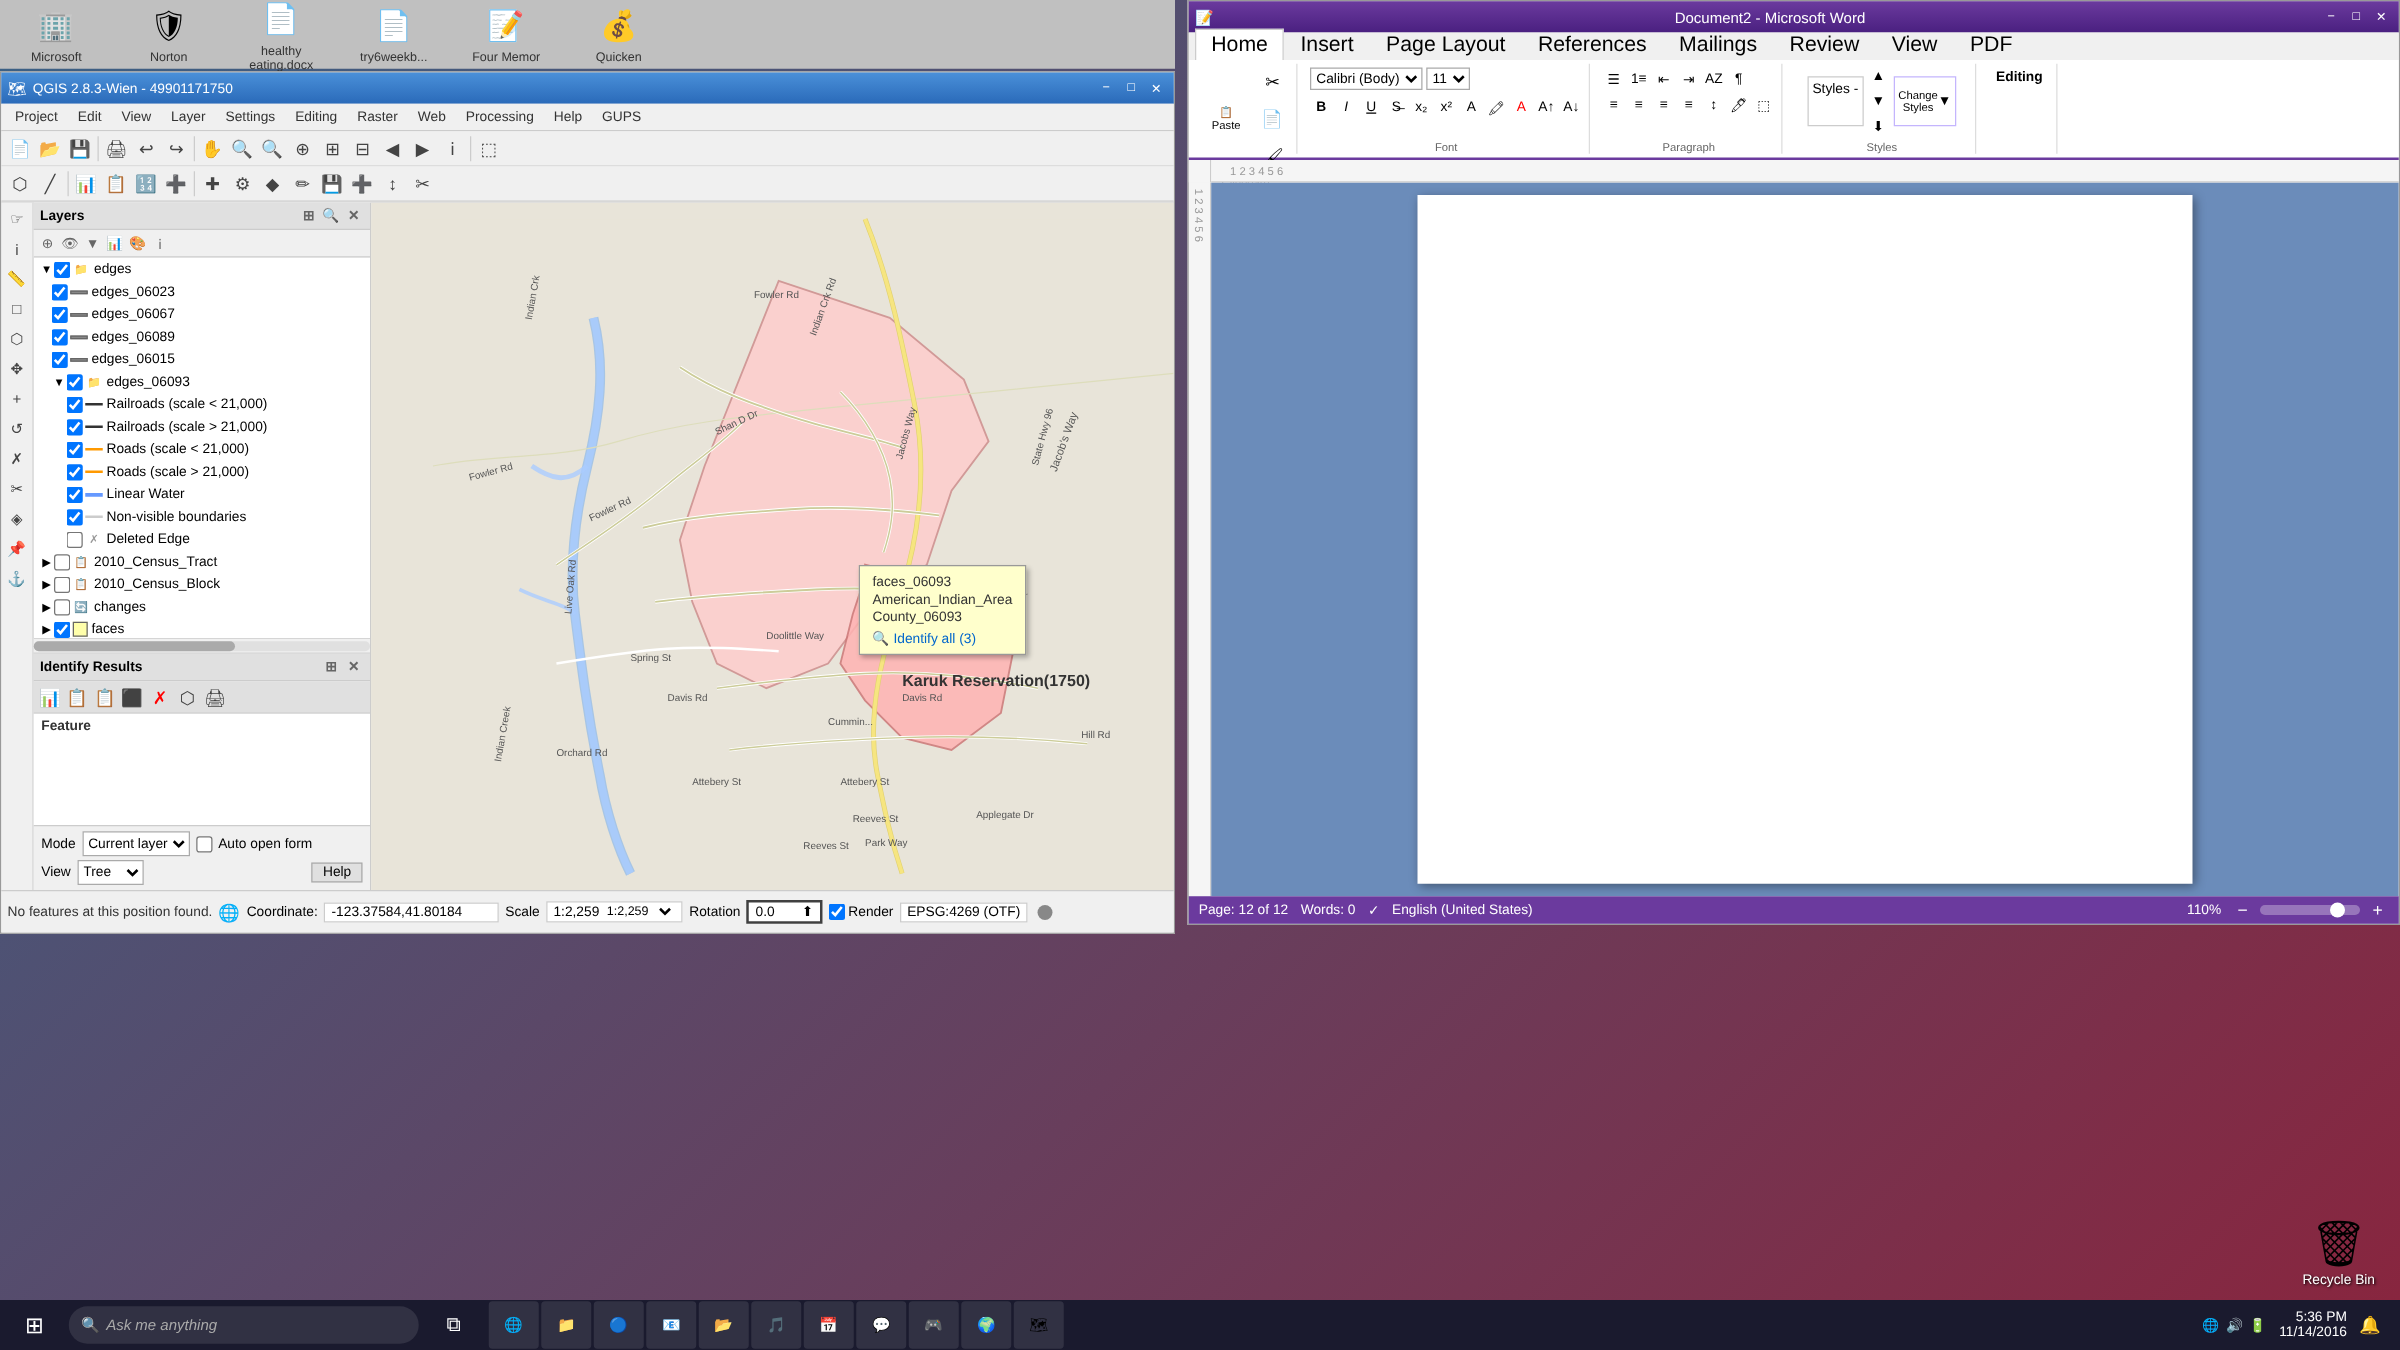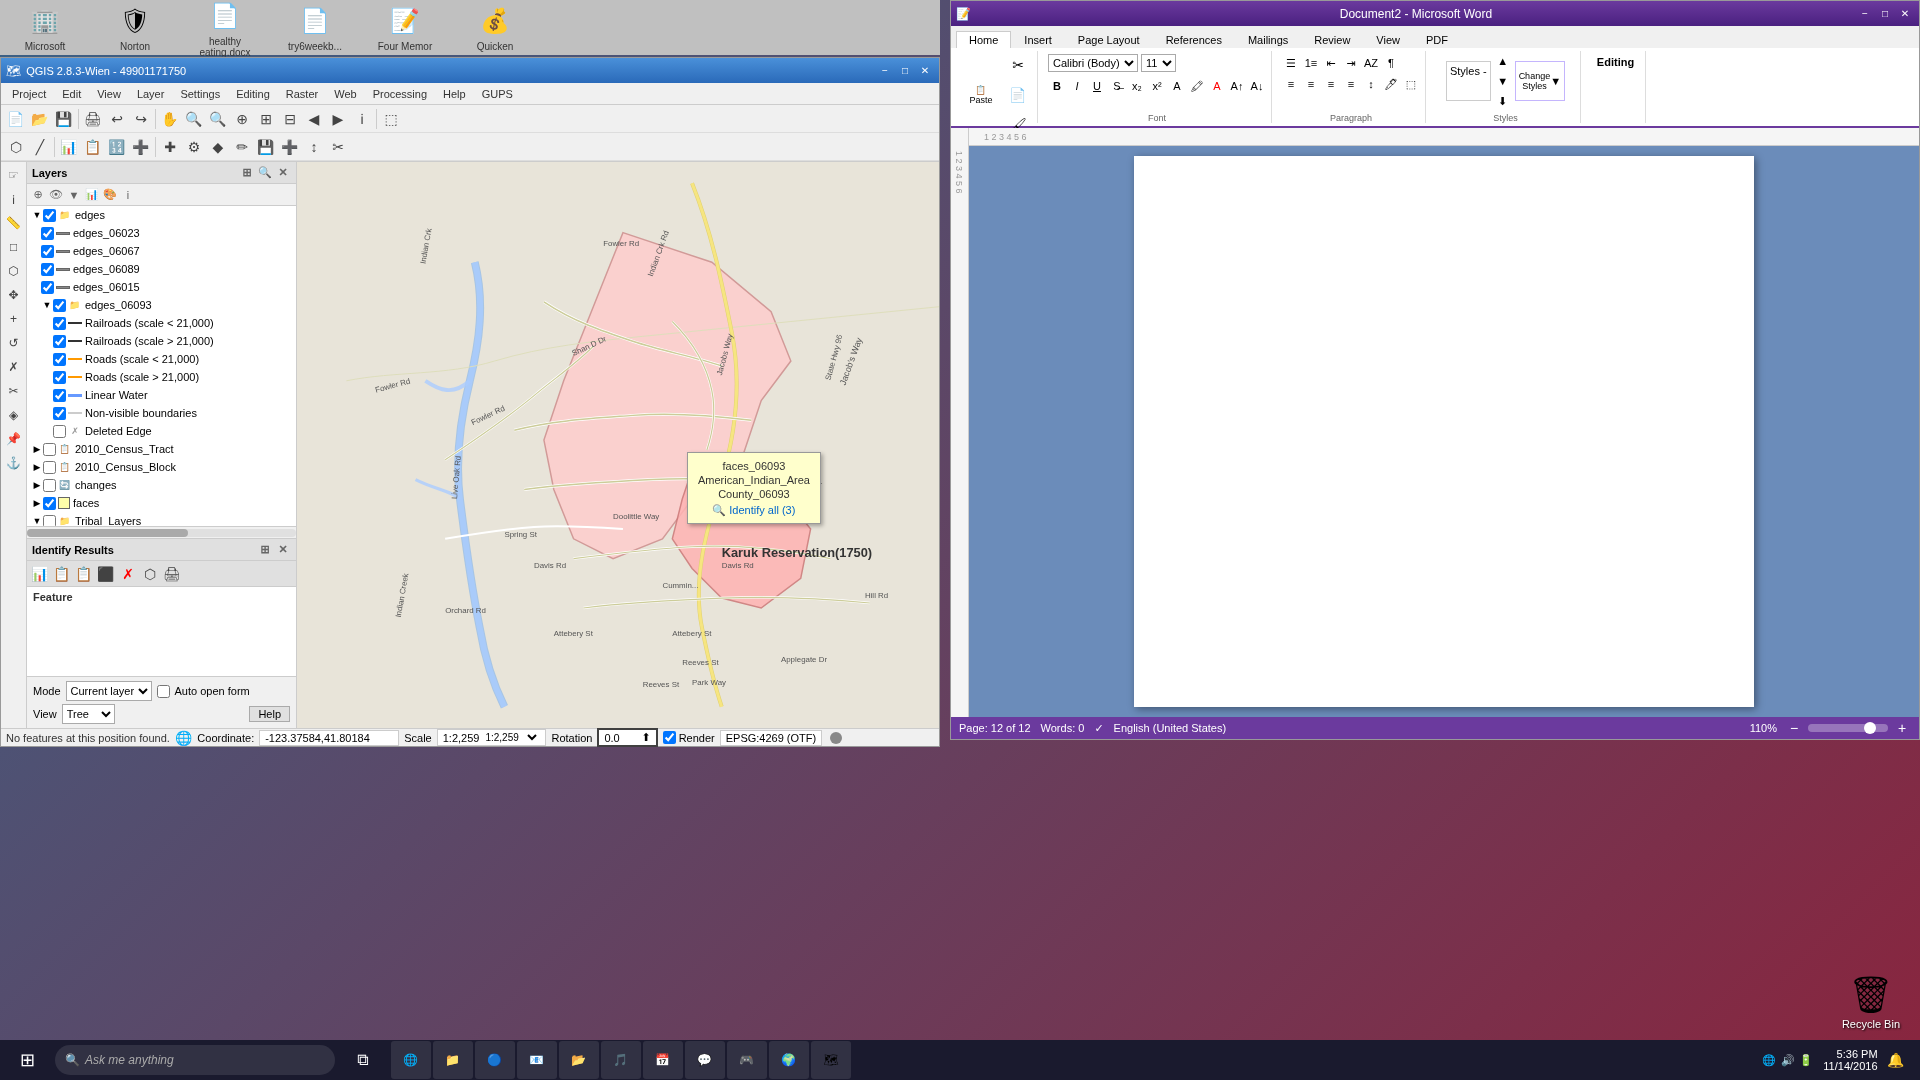--- a/index.html
+++ b/index.html
@@ -69,39 +69,39 @@
     
     .layers-scroll { height: 12px; background: #f0f0f0; border-top: 1px solid #ccc; display: flex; align-items: center; }
 
     
     .map-area { flex: 1; position: relative; overflow: hidden; background: #e8e4d9; }
 
     
     .map-svg { width: 100%; height: 100%; }
 
     
-    .map-tooltip { position: absolute; top: 290px; left: 390px; background: #ffffcc; border: 1px solid #999; padding: 6px 10px; font-size: 11px; z-index: 100; box-shadow: 2px 2px 4px rgba(0,0,0,0.3); text-align: center; }
+    .map-tooltip { position: absolute; top: 290px; left: 390px; background: #ffffcc; border: 1px solid #999; padding: 6px 10px; font-size: 11px; z-index: 100; box-shadow: 2px 2px 4px rgba(0,0,0,0.3); }
     .map-tooltip-row { padding: 1px 0; color: #333; }
     .map-tooltip-link { color: #0066cc; cursor: pointer; margin-top: 3px; display: block; }
 
     
-    .qgis-statusbar { height: 18px; background: #f0f0f0; border-top: 1px solid #ccc; display: flex; align-items: center; padding: 0 5px; font-size: 11px; gap: 5px; }
+    .qgis-statusbar { height: 34px; background: #f0f0f0; border-top: 1px solid #ccc; display: flex; align-items: center; padding: 0 5px; font-size: 11px; gap: 5px; }
     .status-coord { border: 1px solid #ccc; padding: 1px 5px; background: white; }
     .status-scale { border: 1px solid #ccc; padding: 1px 5px; background: white; display: flex; align-items: center; gap: 2px; }
     .status-rotation { border: 2px solid #404040; padding: 1px 5px; background: white; display: flex; align-items: center; gap: 2px; }
     .status-epsg { border: 1px solid #ccc; padding: 1px 5px; background: white; }
 
     
     .word-window { position: absolute; top: 0; right: 0; width: 970px; height: 740px; background: #f0f0f0; border: 1px solid #999; display: flex; flex-direction: column; }
     .word-titlebar { height: 25px; background: linear-gradient(#6b3a9e, #4a2080); display: flex; align-items: center; padding: 0 5px; color: white; font-size: 12px; }
     .word-title { flex: 1; text-align: center; font-size: 12px; }
 
     
     .word-ribbon-tabs { height: 22px; background: #f0f0f0; display: flex; align-items: flex-end; border-bottom: none; padding: 0 5px; }
-    .ribbon-tab { padding: 2px 12px; font-size: 11px; cursor: pointer; border: 1px solid transparent; border-bottom: none; }
+    .ribbon-tab { padding: 2px 12px; font-size: 17px; cursor: pointer; border: 1px solid transparent; border-bottom: none; }
     .ribbon-tab.active { background: white; border-color: #ccc; border-bottom-color: white; }
 
     .word-ribbon { height: 80px; background: white; border-bottom: 2px solid #6b3a9e; display: flex; align-items: stretch; padding: 3px 5px; gap: 5px; }
     .ribbon-group { display: flex; flex-direction: column; align-items: center; border-right: 1px solid #ddd; padding: 0 5px; min-width: 60px; }
     .ribbon-group-label { font-size: 9px; color: #666; margin-top: auto; padding-top: 2px; }
     .ribbon-group-content { display: flex; align-items: center; gap: 3px; flex: 1; }
     .r-btn { width: 28px; height: 28px; display: flex; align-items: center; justify-content: center; font-size: 14px; cursor: pointer; border: 1px solid transparent; border-radius: 2px; }
     .r-btn-large { width: 40px; height: 55px; display: flex; flex-direction: column; align-items: center; justify-content: center; font-size: 20px; cursor: pointer; border: 1px solid transparent; border-radius: 2px; }
     .r-btn-large span { font-size: 9px; }
 

